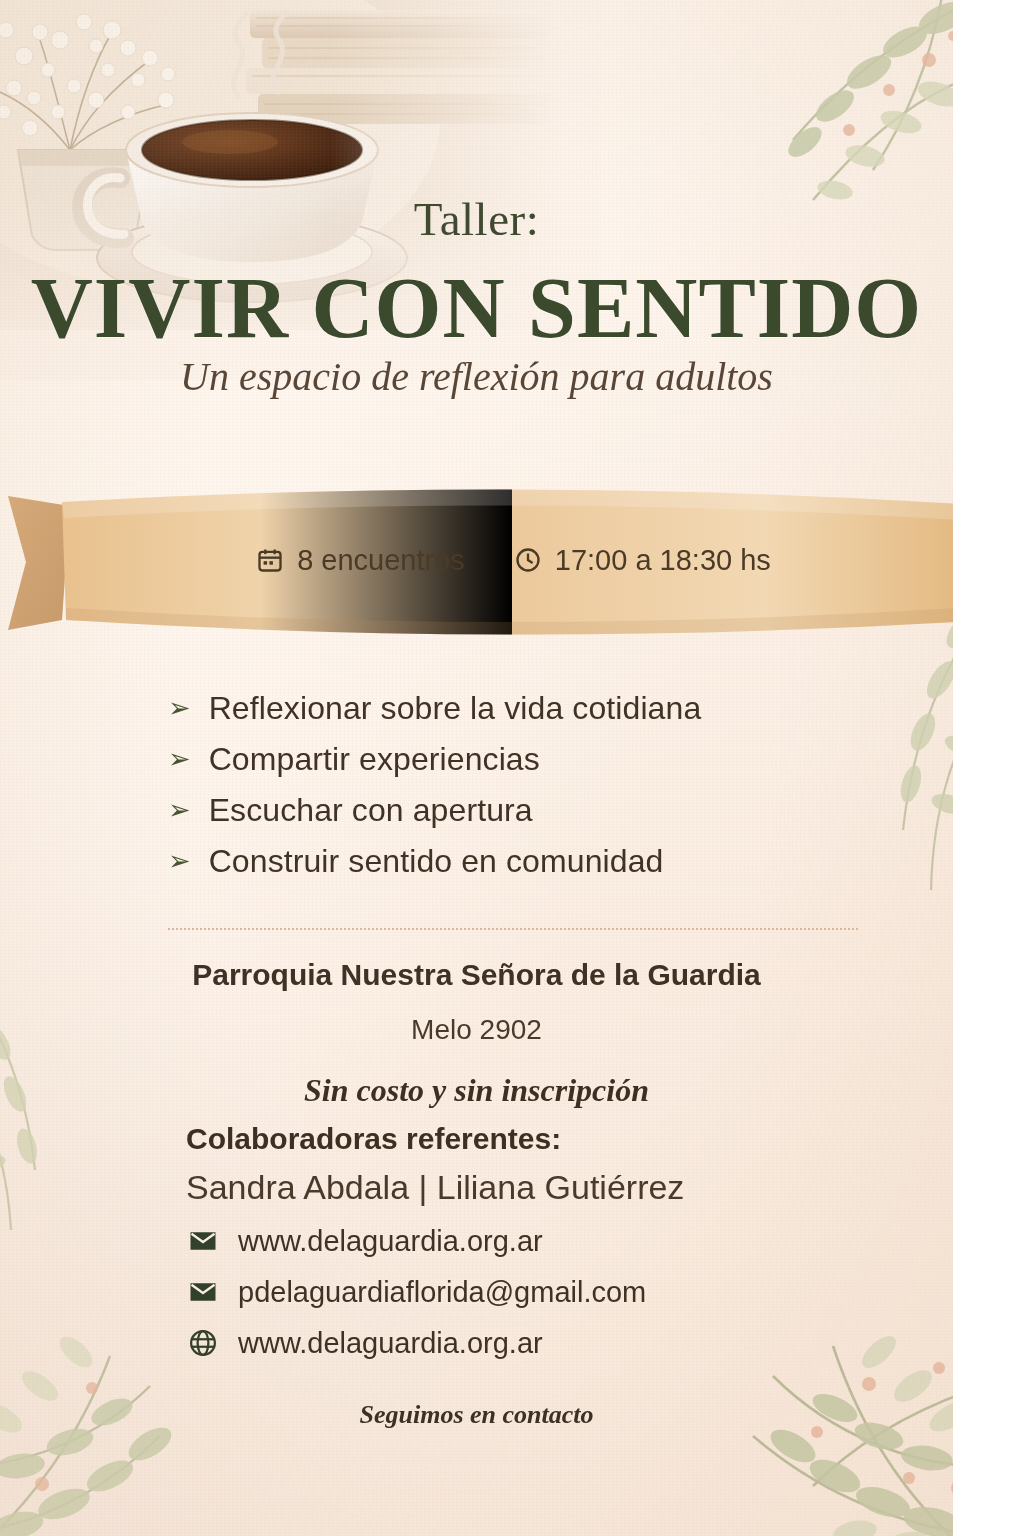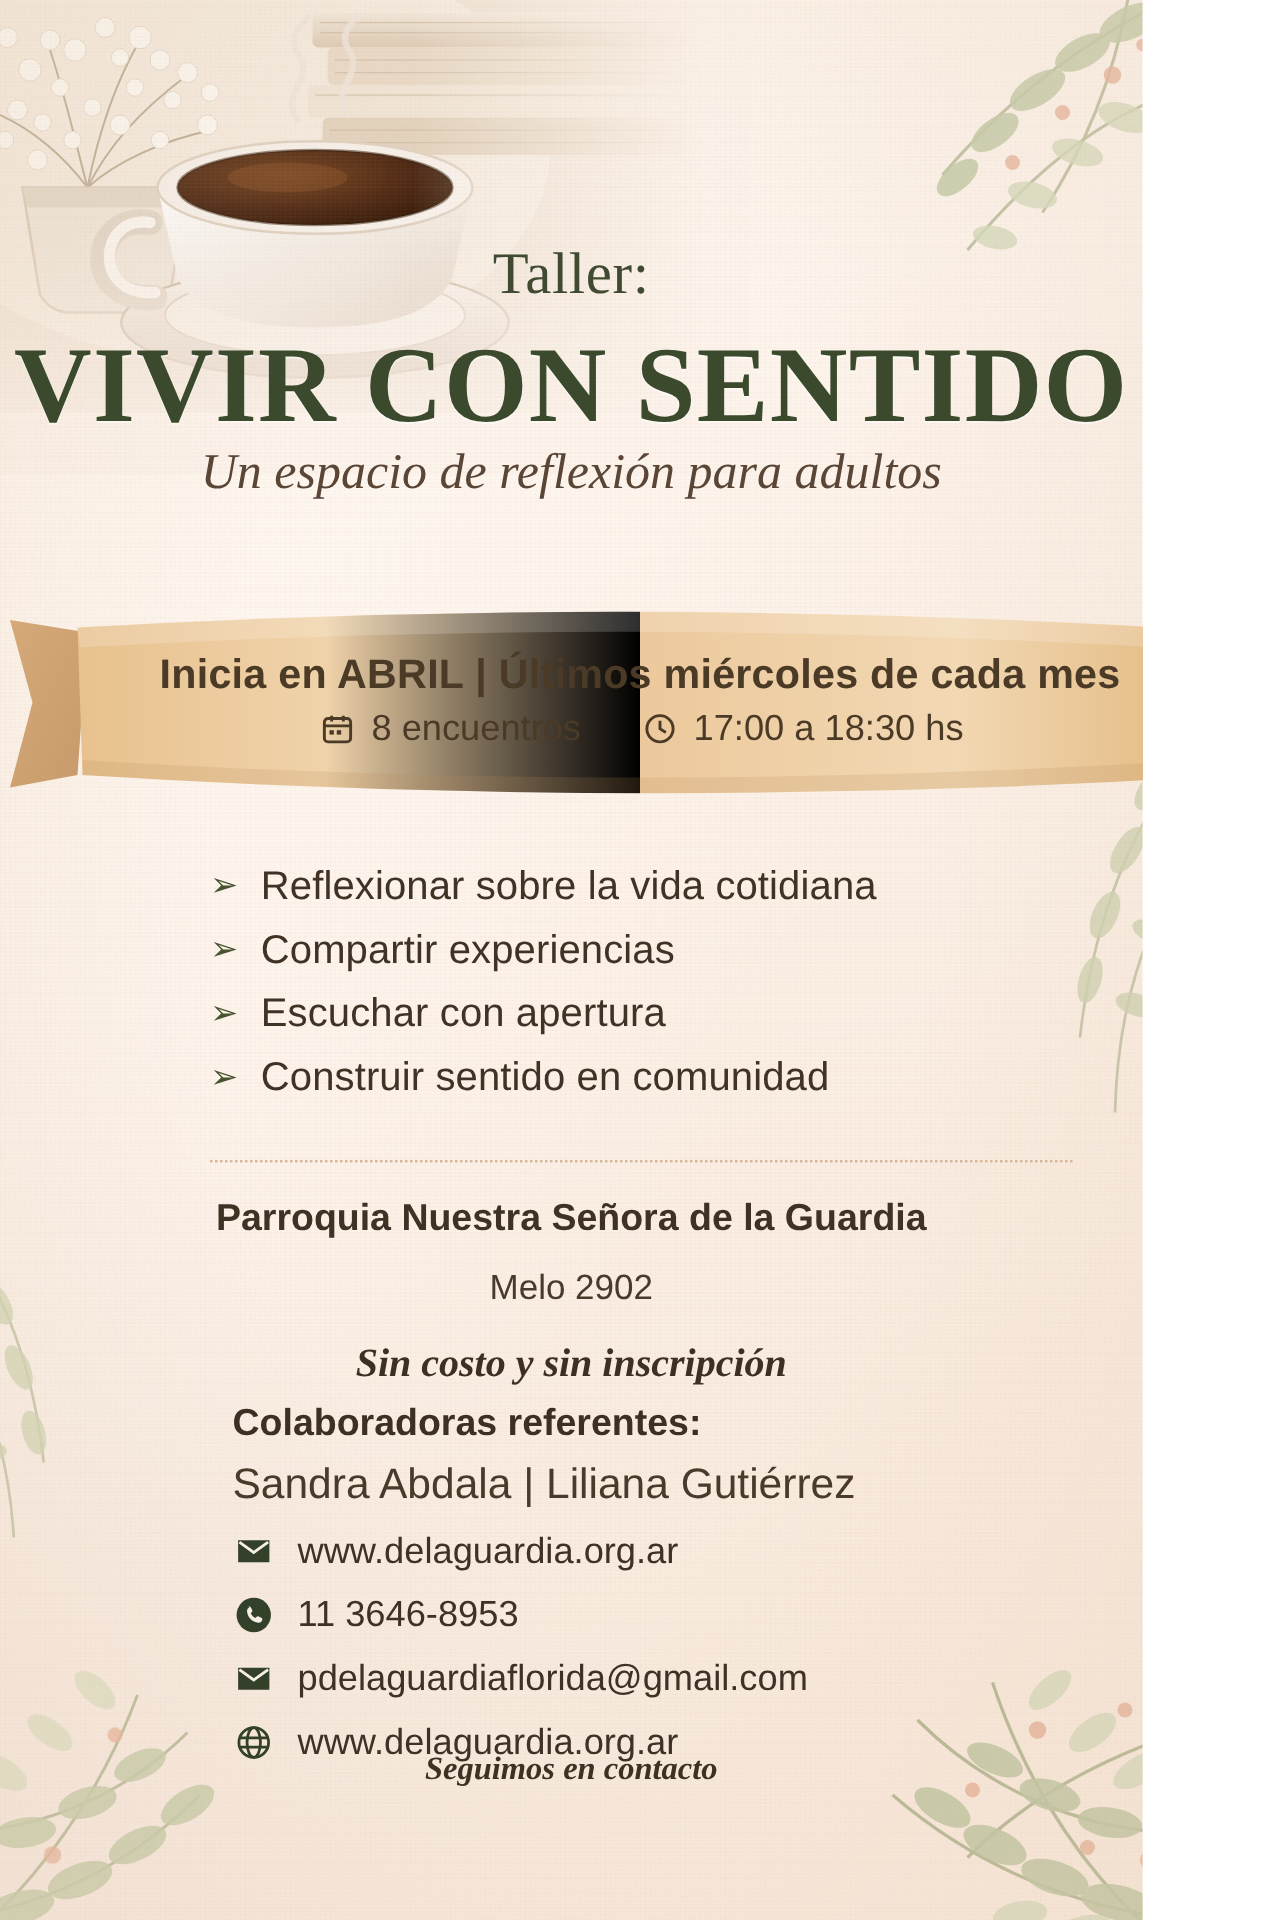--- a/index.html
+++ b/index.html
@@ -12,20 +12,21 @@
   }
   .poster {
     position: relative;
     width: 914px;
     height: 1536px;
     overflow: hidden;
     background:
       radial-gradient(ellipse at 20% 8%, rgba(255,248,240,0.95) 0%, rgba(255,248,240,0) 55%),
       radial-gradient(ellipse at 85% 92%, rgba(250,235,222,0.9) 0%, rgba(250,235,222,0) 60%),
       linear-gradient(165deg, #fbf1e7 0%, #fdf4ec 22%, #fcf2ea 48%, #f9ece2 75%, #f7e9de 100%);
+    padding-left: 39px;
   }
   
   .grain {
     position: absolute;
     inset: 0;
     background-image:
       repeating-linear-gradient(0deg, rgba(190,160,130,0.035) 0px, rgba(190,160,130,0.035) 1px, rgba(255,255,255,0) 1px, rgba(255,255,255,0) 3px),
       repeating-linear-gradient(90deg, rgba(190,160,130,0.03) 0px, rgba(190,160,130,0.03) 1px, rgba(255,255,255,0) 1px, rgba(255,255,255,0) 4px);
     pointer-events: none;
   }
@@ -515,21 +516,20 @@
       <path d="M8 26 L70 36 L62 150 L8 160 L26 92 Z" fill="url(#ribtail)" opacity=".95"></path>
 
       <path d="M1016 26 L956 36 L964 150 L1016 160 L998 92 Z" fill="url(#ribtail)" opacity=".95"></path>
 
       <path d="M62 32 Q 512 6, 962 34 L 956 152 Q 512 178, 66 150 Z" fill="url(#ribg)"></path>
       <path d="M62 32 Q 512 6, 962 34 L 960 50 Q 512 22, 64 48 Z" fill="#ffffff" opacity=".18"></path>
       <path d="M66 138 Q 512 166, 958 138 L 956 152 Q 512 178, 66 150 Z" fill="#b8895a" opacity=".18"></path>
     </svg>
 
     <div class="ribbon-text">
-      <div class="ribbon-line1">Inicia en ABRIL | Últimos miércoles de cada mes</div>
       <div class="ribbon-line2">
         <span class="chunk">
           <span class="icon">
             <svg viewBox="0 0 24 24" width="28" height="28" fill="none" stroke="#4a3a26" stroke-width="2">
               <rect x="3" y="5" width="18" height="16" rx="2.5"></rect>
               <line x1="3" y1="10" x2="21" y2="10"></line>
               <line x1="8" y1="3" x2="8" y2="7"></line>
               <line x1="16" y1="3" x2="16" y2="7"></line>
               <rect x="6.5" y="13" width="3" height="3" fill="#4a3a26" stroke="none"></rect>
               <rect x="11.5" y="13" width="3" height="3" fill="#4a3a26" stroke="none"></rect>
@@ -585,29 +585,20 @@
     <div class="crow">
       <span class="icon">
         <svg viewBox="0 0 24 24" width="30" height="30" fill="#33402a">
           <path d="M2 5h20v14H2z" fill="#33402a"></path>
           <path d="M2.8 6.2l9.2 6.6 9.2-6.6" fill="none" stroke="#f7efe6" stroke-width="1.8"></path>
         </svg>
       </span>
       <span class="ctext">www.delaguardia.org.ar</span>
     </div>
 
-    <div class="crow">
-      <span class="icon">
-        <svg viewBox="0 0 24 24" width="30" height="30">
-          <circle cx="12" cy="12" r="11" fill="#33402a"></circle>
-          <path d="M8.6 6.6c.6-.3 1.3 0 1.6.6l.8 1.6c.3.5.1 1.1-.3 1.5l-.6.5c.6 1.4 1.7 2.5 3.1 3.1l.5-.6c.4-.4 1-.6 1.5-.3l1.6.8c.6.3.9 1 .6 1.6-.4.9-1.3 1.6-2.4 1.5-3.9-.3-7-3.4-7.3-7.3-.1-1.1.6-2 1.5-2.4z" fill="#f7efe6"></path>
-        </svg>
-      </span>
-      <span class="ctext">11 3646-8953</span>
-    </div>
 
     <div class="crow">
       <span class="icon">
         <svg viewBox="0 0 24 24" width="30" height="30" fill="#33402a">
           <path d="M2 5h20v14H2z" fill="#33402a"></path>
           <path d="M2.8 6.2l9.2 6.6 9.2-6.6" fill="none" stroke="#f7efe6" stroke-width="1.8"></path>
         </svg>
       </span>
       <span class="ctext">pdelaguardiaflorida@gmail.com</span>
     </div>

